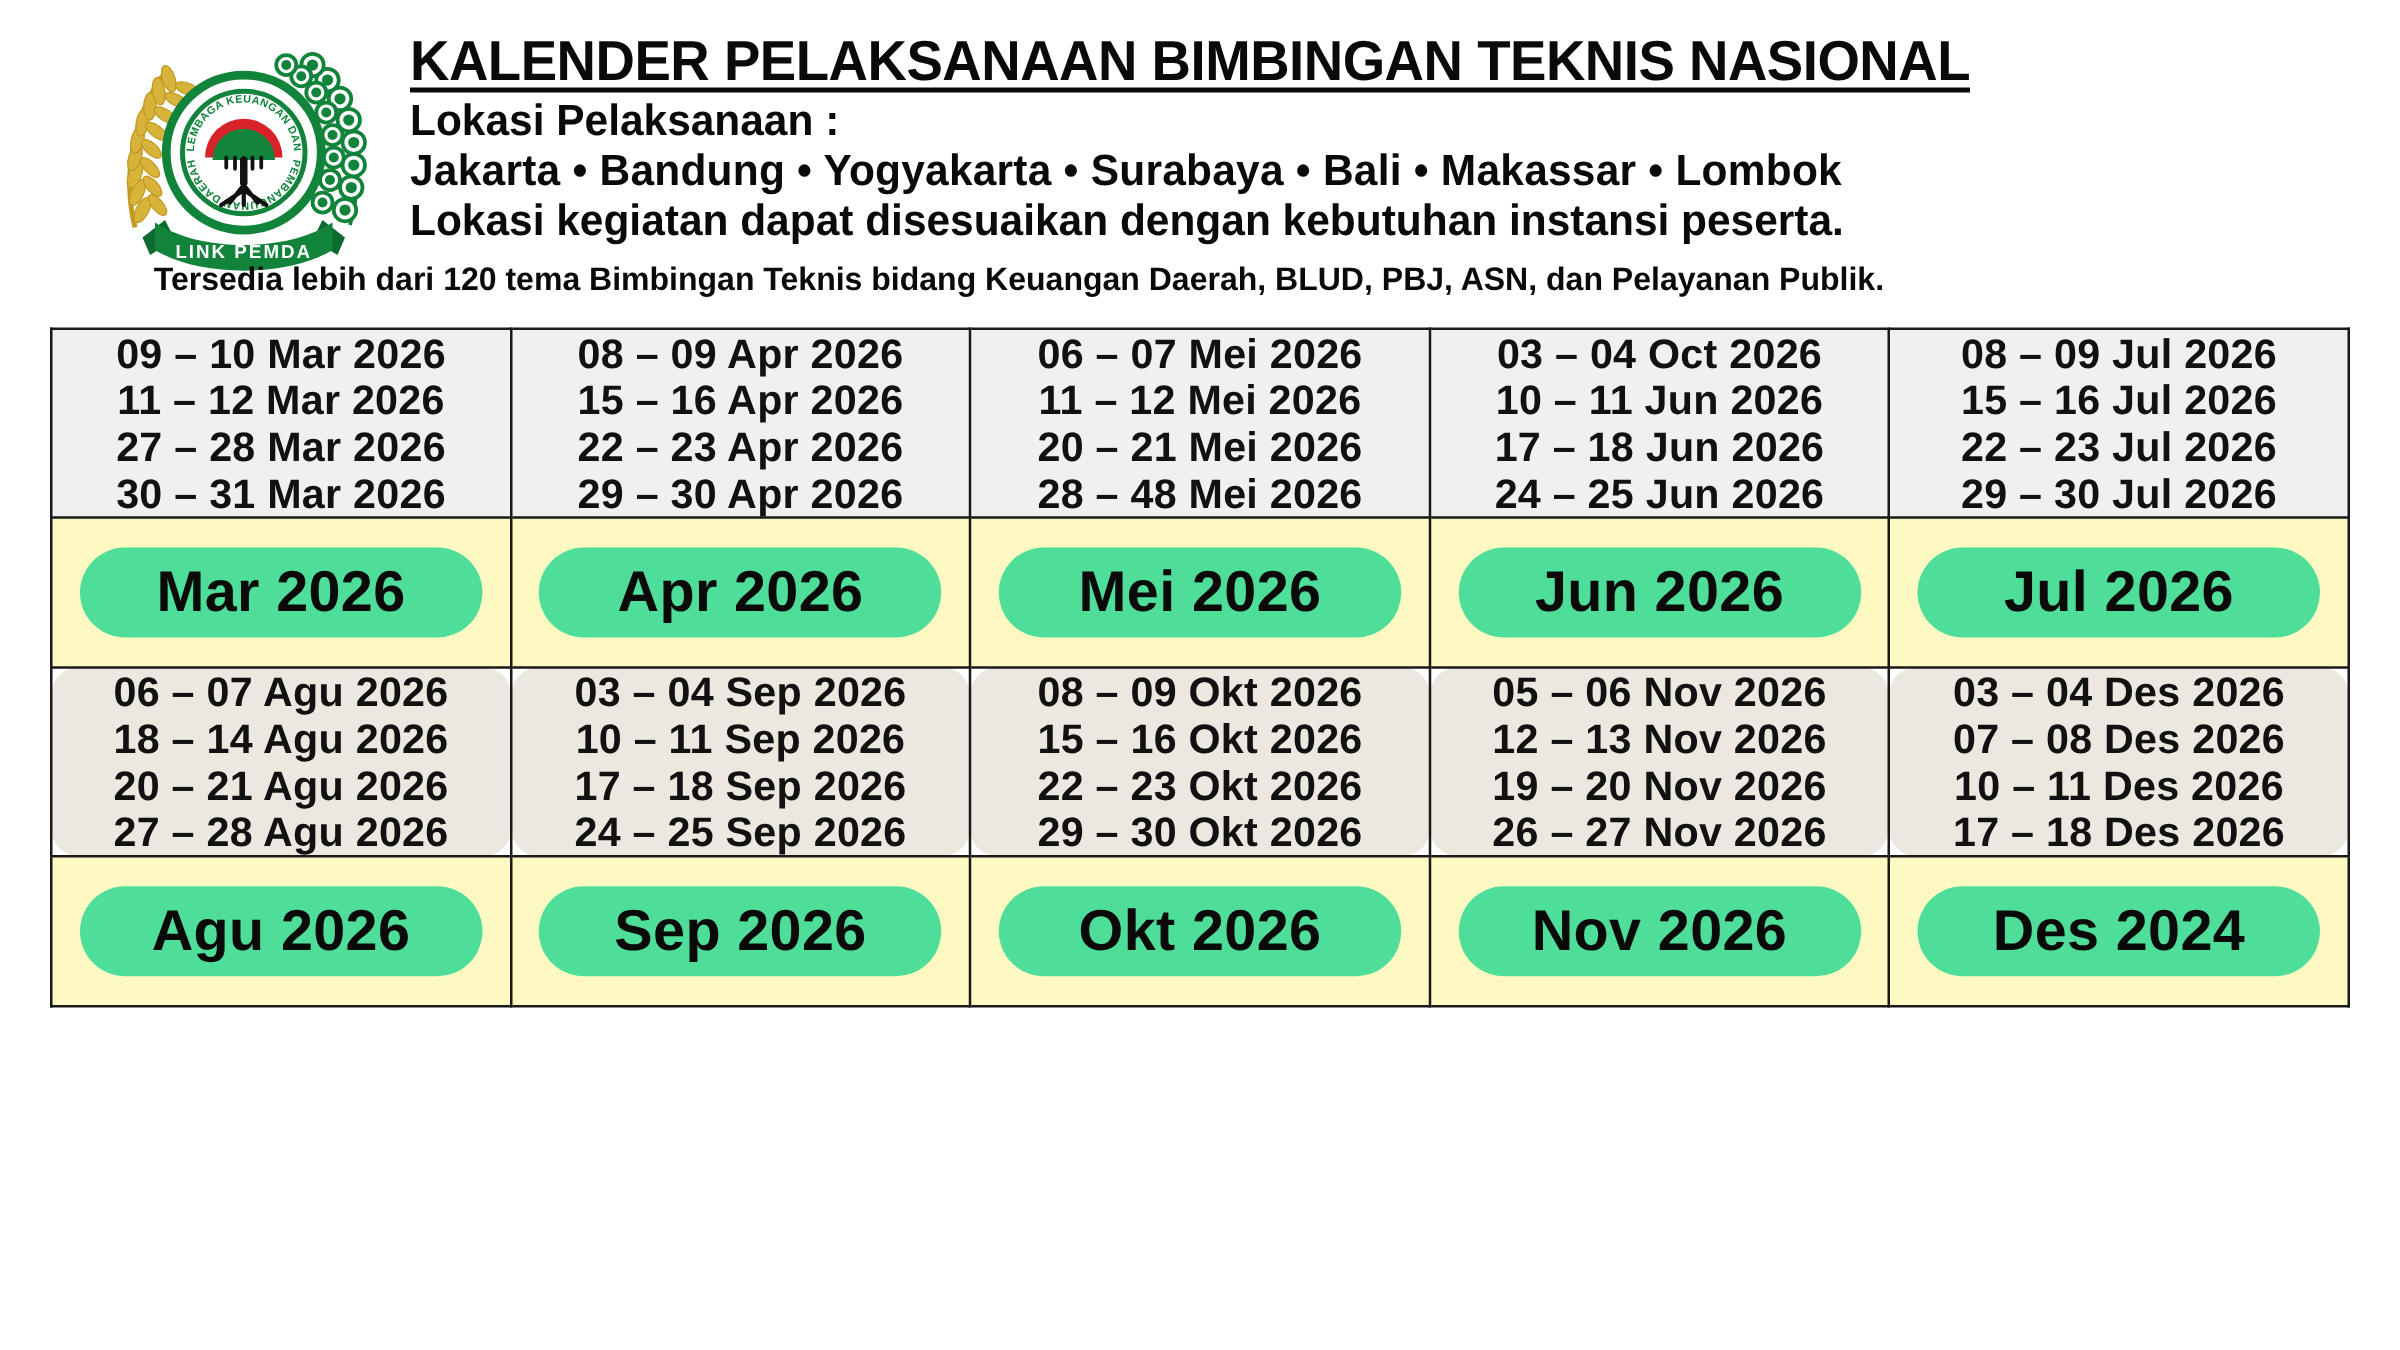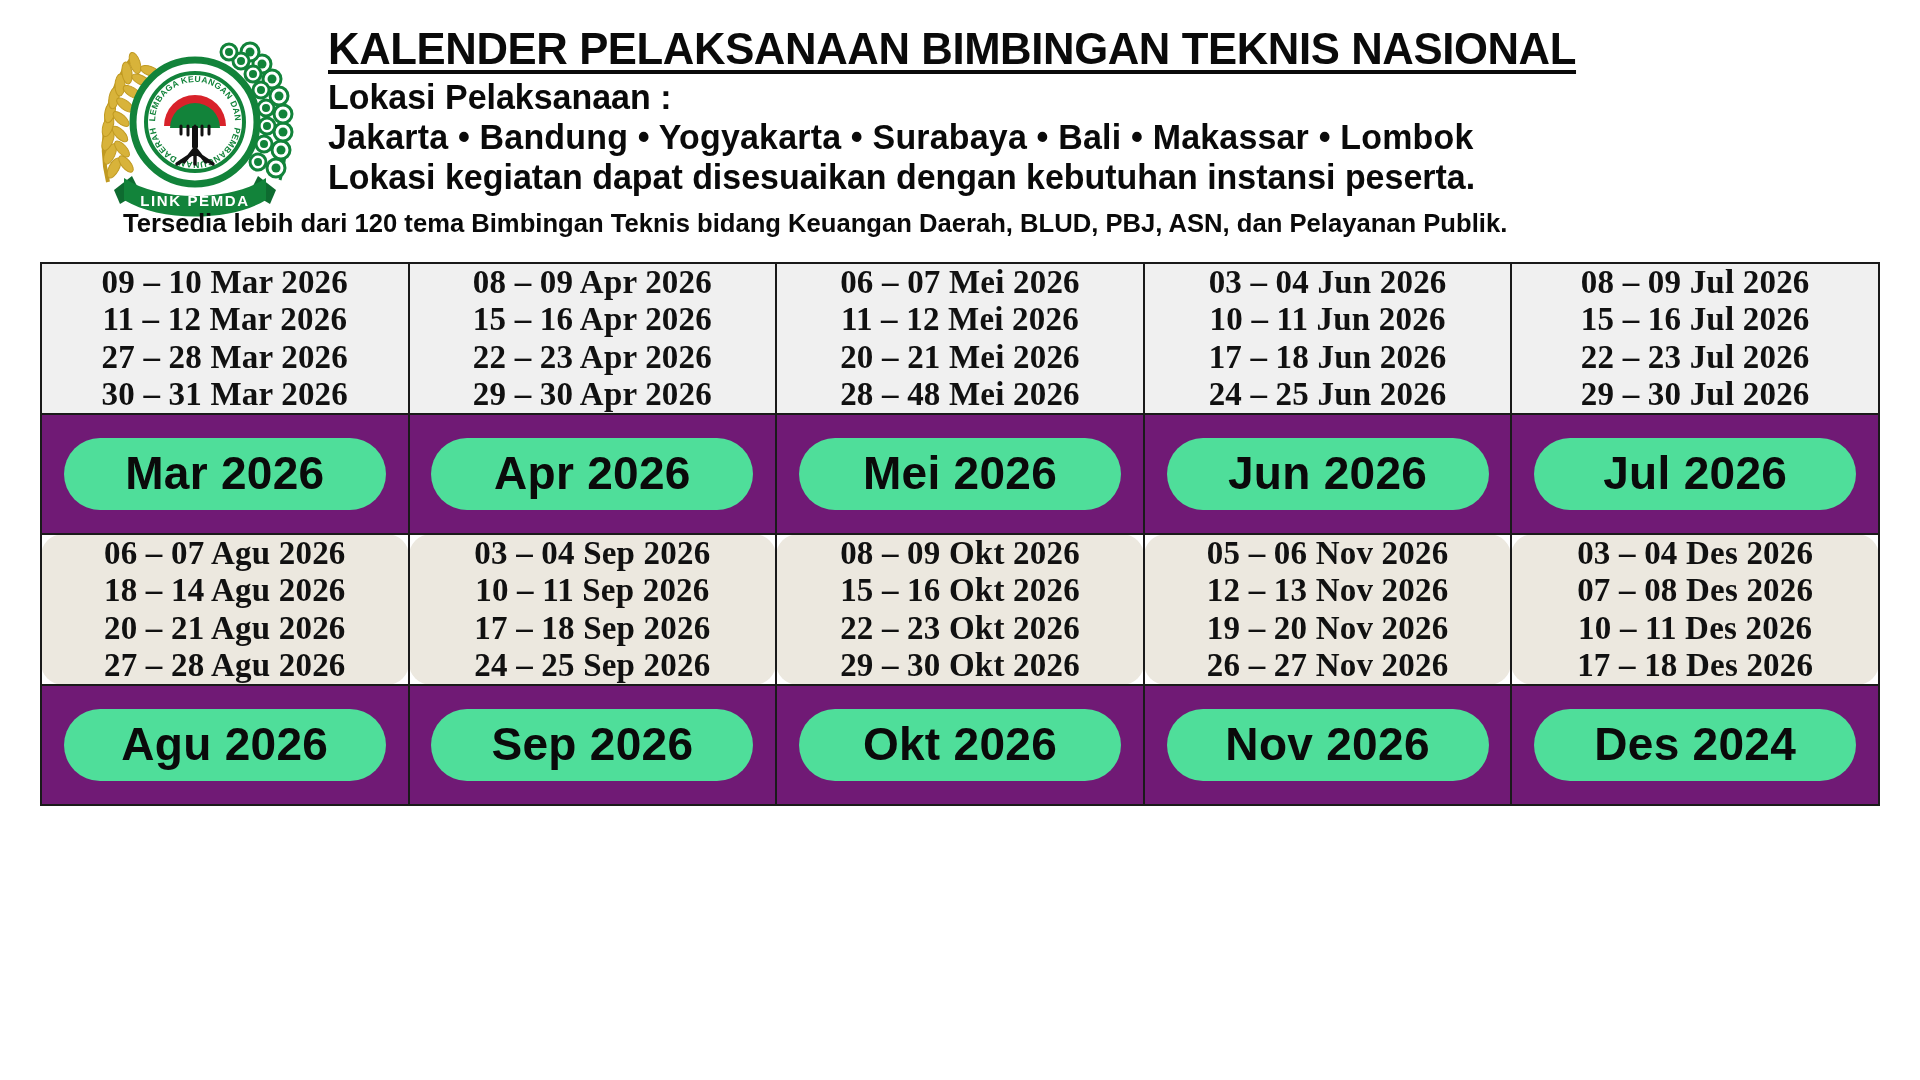--- a/index.html
+++ b/index.html
@@ -106,31 +106,31 @@
     text-align: center;
   }
 
   .dates-cell {
     padding: 16px 6px 18px 6px;
   }
   .row-a .dates-cell { background: #f0f0f0; }
   .row-b .dates-cell { background: #ece8df; border-radius: 22px; }
 
   .date-line {
-    font-family: Liberation Serif, serif;
+    font-family: Liberation Sans, sans-serif;
     font-weight: 700;
     font-size: 33px;
     line-height: 1.13;
     color: #111111;
     white-space: nowrap;
     letter-spacing: 0.2px;
   }
 
   .month-cell {
-    background: #701a75;
+    background: #fef9c3;
     height: 118px;
   }
   .month-pill {
     display: inline-block;
     background: #4FDE9A;
     border-radius: 52px;
     padding: 12px 46px 14px 46px;
     min-width: 230px;
   }
   .month-label {
@@ -275,21 +275,21 @@
           <div class="date-line">22 – 23 Apr 2026</div>
           <div class="date-line">29 – 30 Apr 2026</div>
         </td>
         <td class="dates-cell">
           <div class="date-line">06 – 07 Mei 2026</div>
           <div class="date-line">11 – 12 Mei 2026</div>
           <div class="date-line">20 – 21 Mei 2026</div>
           <div class="date-line">28 – 48 Mei 2026</div>
         </td>
         <td class="dates-cell">
-          <div class="date-line">03 – 04 Jun 2026</div>
+          <div class="date-line">03 – 04 Oct 2026</div>
           <div class="date-line">10 – 11 Jun 2026</div>
           <div class="date-line">17 – 18 Jun 2026</div>
           <div class="date-line">24 – 25 Jun 2026</div>
         </td>
         <td class="dates-cell">
           <div class="date-line">08 – 09 Jul 2026</div>
           <div class="date-line">15 – 16 Jul 2026</div>
           <div class="date-line">22 – 23 Jul 2026</div>
           <div class="date-line">29 – 30 Jul 2026</div>
         </td>

